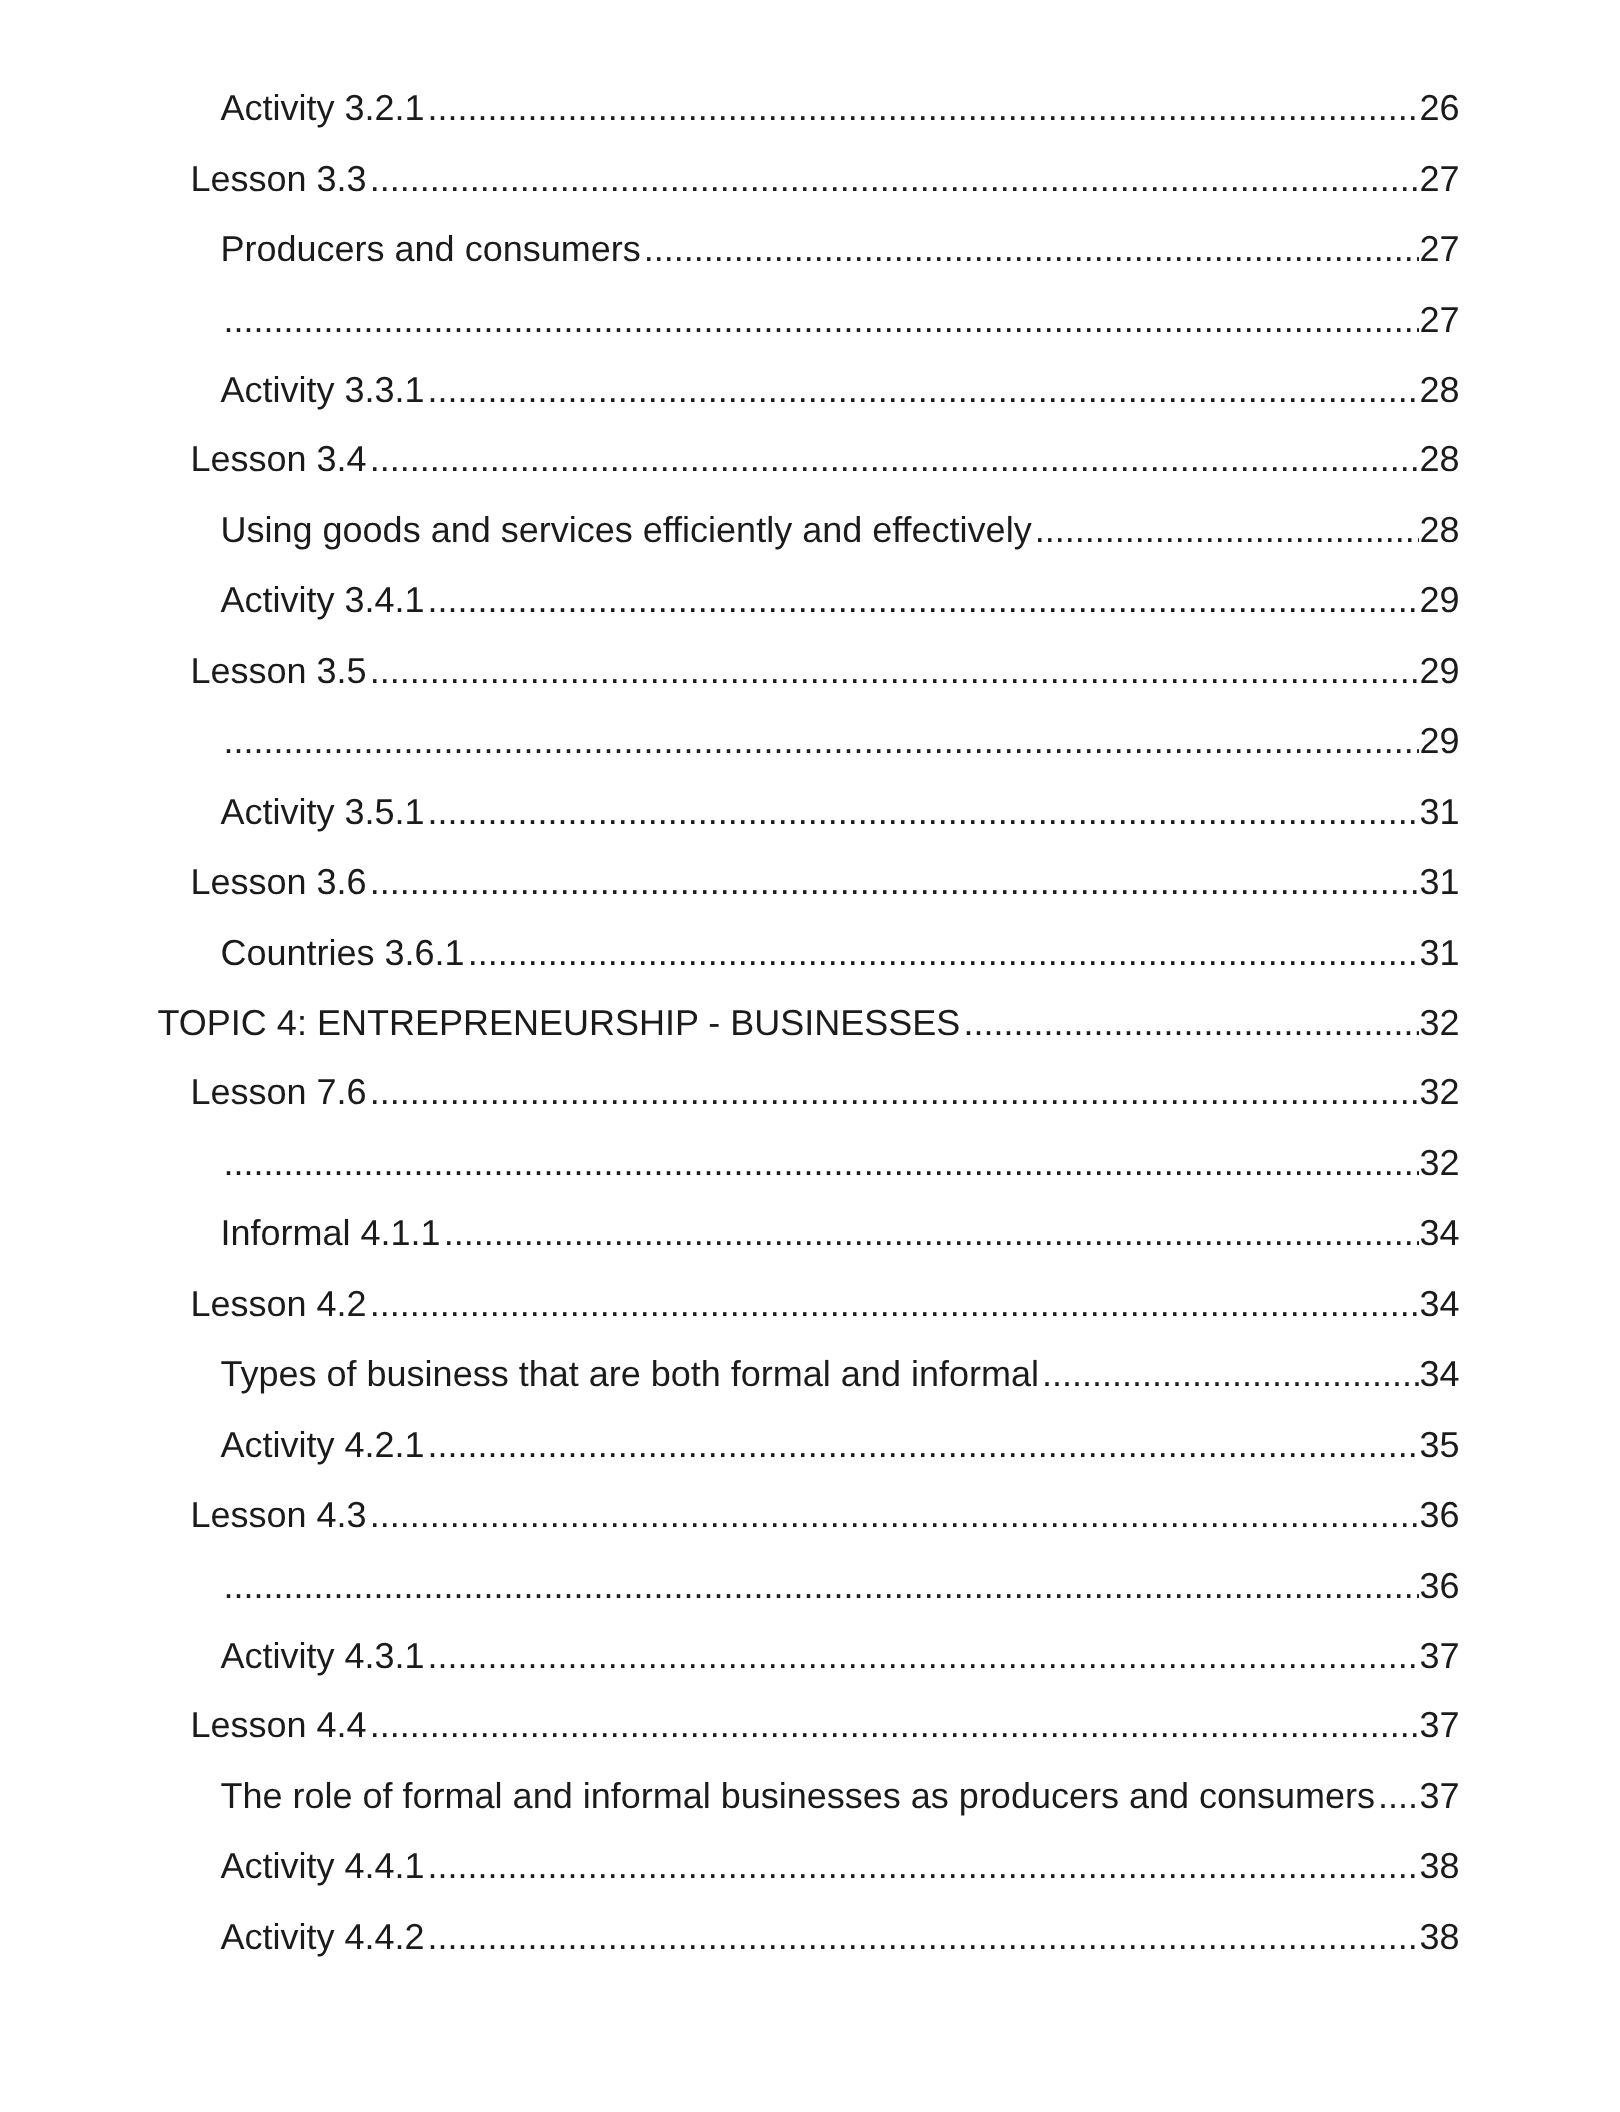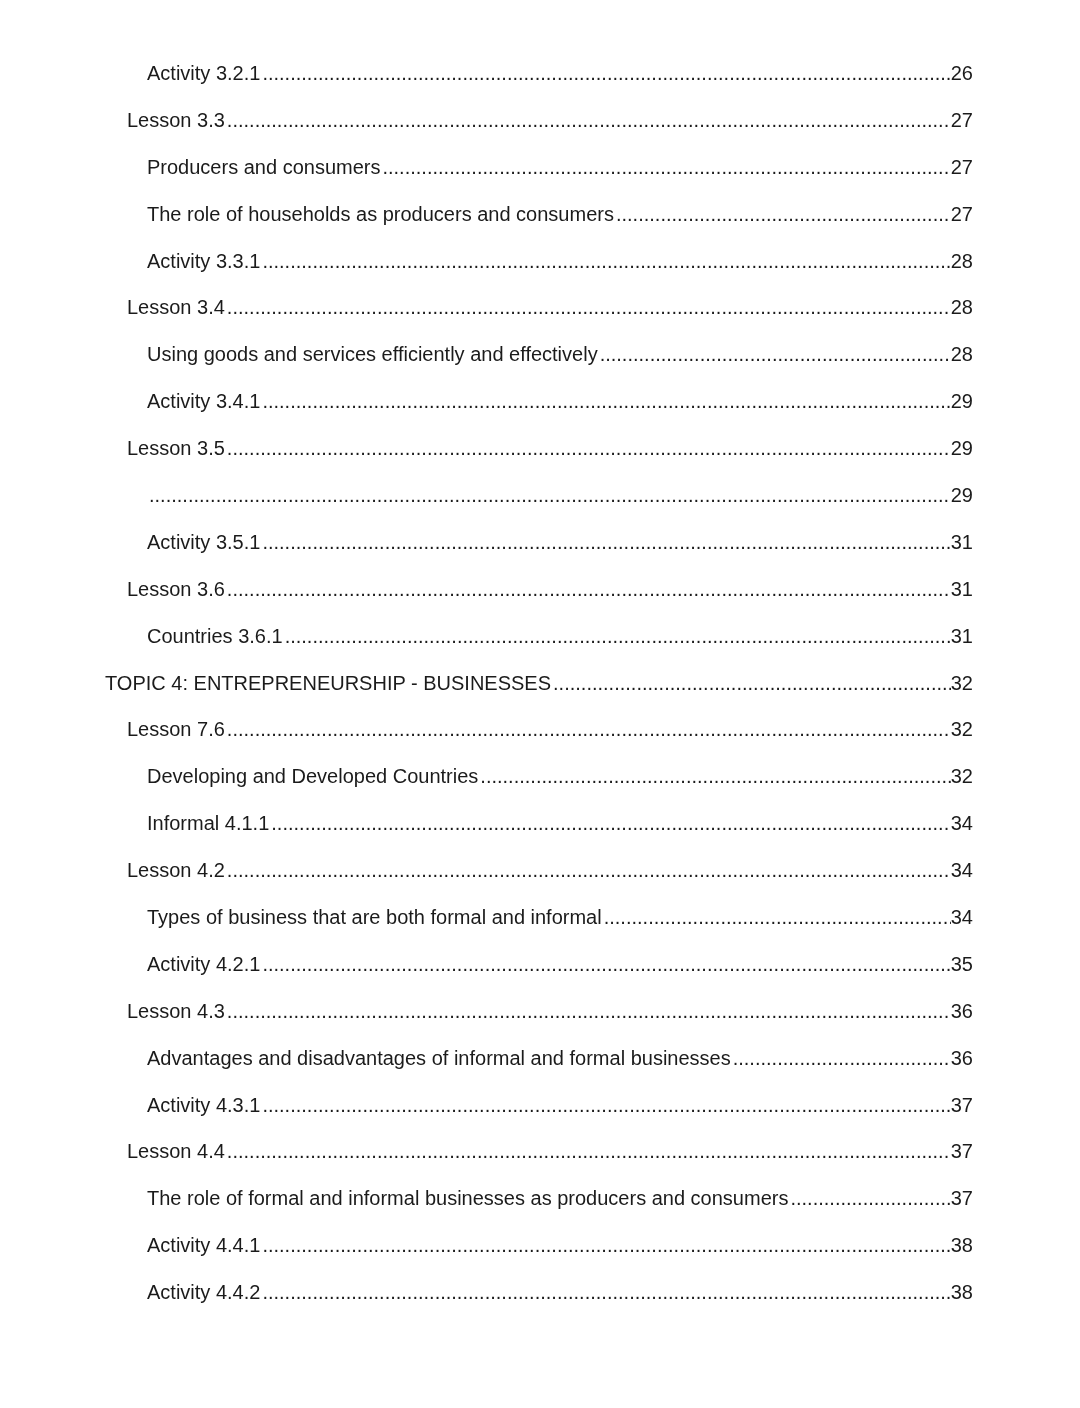--- a/index.html
+++ b/index.html
@@ -20,21 +20,21 @@
     position: absolute;
     left: 105px;
     top: 50px;
     width: 868px;
   }
   .toc-row {
     display: flex;
     align-items: baseline;
     height: 46.9px;
     line-height: 46.9px;
-    font-size: 20px;
+    font-size: 24px;
     white-space: nowrap;
   }
   .toc-row.level-1 { padding-left: 22px; }
   .toc-row.level-2 { padding-left: 42px; }
   .toc-label {
     flex: 0 0 auto;
   }
   .toc-leader {
     flex: 1 1 auto;
     overflow: hidden;
@@ -64,21 +64,20 @@
     <span class="toc-label">Lesson 3.3</span>
     <span class="toc-leader"></span>
     <span class="toc-page">27</span>
   </div>
       <div class="toc-row level-2">
     <span class="toc-label">Producers and consumers</span>
     <span class="toc-leader"></span>
     <span class="toc-page">27</span>
   </div>
       <div class="toc-row level-2">
-    <span class="toc-label">The role of households as producers and consumers</span>
     <span class="toc-leader"></span>
     <span class="toc-page">27</span>
   </div>
       <div class="toc-row level-2">
     <span class="toc-label">Activity 3.3.1</span>
     <span class="toc-leader"></span>
     <span class="toc-page">28</span>
   </div>
       <div class="toc-row level-1">
     <span class="toc-label">Lesson 3.4</span>
@@ -123,21 +122,20 @@
     <span class="toc-label">TOPIC 4: ENTREPRENEURSHIP - BUSINESSES</span>
     <span class="toc-leader"></span>
     <span class="toc-page">32</span>
   </div>
       <div class="toc-row level-1">
     <span class="toc-label">Lesson 7.6</span>
     <span class="toc-leader"></span>
     <span class="toc-page">32</span>
   </div>
       <div class="toc-row level-2">
-    <span class="toc-label">Developing and Developed Countries</span>
     <span class="toc-leader"></span>
     <span class="toc-page">32</span>
   </div>
       <div class="toc-row level-2">
     <span class="toc-label">Informal 4.1.1</span>
     <span class="toc-leader"></span>
     <span class="toc-page">34</span>
   </div>
       <div class="toc-row level-1">
     <span class="toc-label">Lesson 4.2</span>
@@ -153,21 +151,20 @@
     <span class="toc-label">Activity 4.2.1</span>
     <span class="toc-leader"></span>
     <span class="toc-page">35</span>
   </div>
       <div class="toc-row level-1">
     <span class="toc-label">Lesson 4.3</span>
     <span class="toc-leader"></span>
     <span class="toc-page">36</span>
   </div>
       <div class="toc-row level-2">
-    <span class="toc-label">Advantages and disadvantages of informal and formal businesses</span>
     <span class="toc-leader"></span>
     <span class="toc-page">36</span>
   </div>
       <div class="toc-row level-2">
     <span class="toc-label">Activity 4.3.1</span>
     <span class="toc-leader"></span>
     <span class="toc-page">37</span>
   </div>
       <div class="toc-row level-1">
     <span class="toc-label">Lesson 4.4</span>

